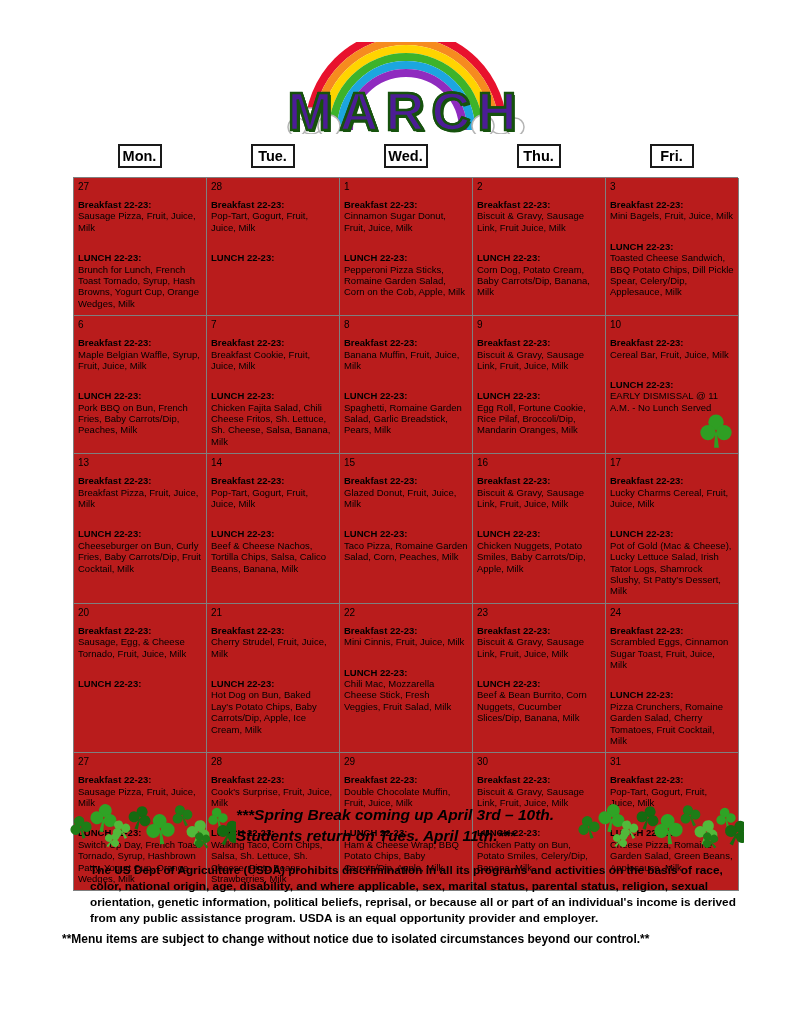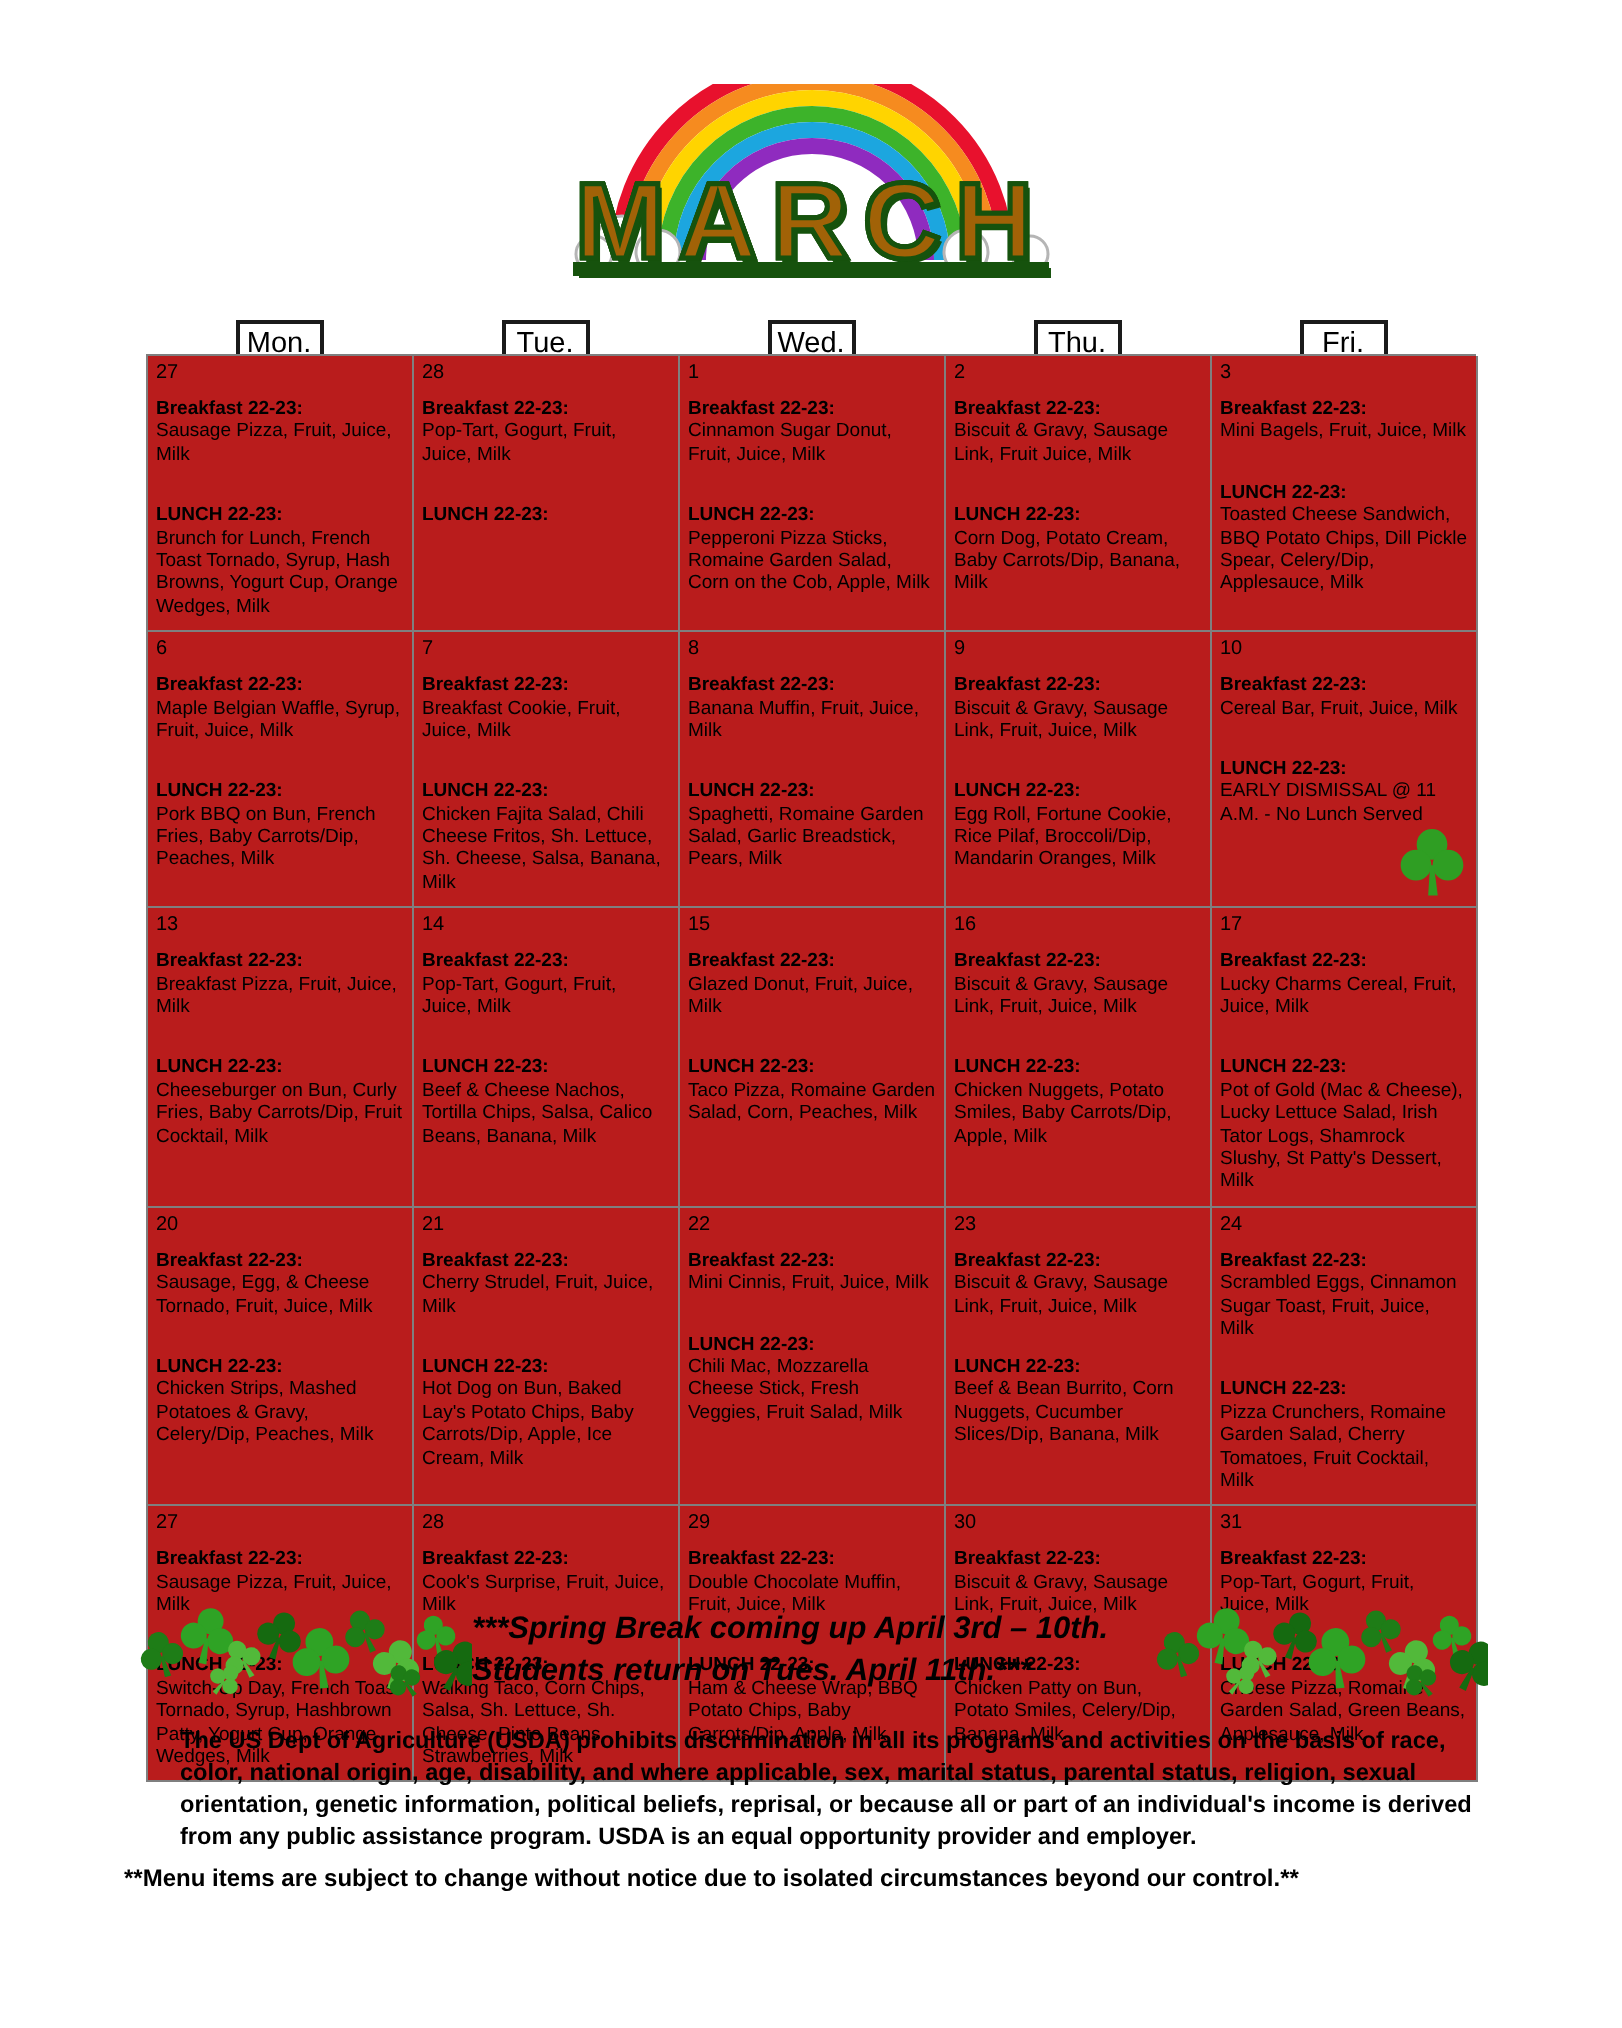--- a/index.html
+++ b/index.html
@@ -4,28 +4,28 @@
 <style>
   *{box-sizing:border-box}
   html,body{margin:0;padding:0}
   body{width:811px;height:1014px;background:#ffffff;font-family:"Liberation Sans",sans-serif;color:#000}
   .page{position:relative;width:811px;height:1014px;overflow:hidden;background:#fff}
 
   
   .header{position:absolute;top:36px;left:0;width:100%;height:108px}
   .rainbow{position:absolute;left:50%;top:6px;transform:translateX(-50%)}
   .march{position:absolute;left:50%;top:44px;transform:translateX(-50%);
-         font-size:54px;font-weight:bold;letter-spacing:7px;color:#a16207;
+         font-size:54px;font-weight:bold;letter-spacing:7px;color:#4c1d95;
          -webkit-text-stroke:2.5px #16520d;
-         text-shadow:2px 2px 0 #16520d,-1px -1px 0 #16520d,1px -1px 0 #16520d,-1px 1px 0 #16520d;text-decoration:underline;}
+         text-shadow:2px 2px 0 #16520d,-1px -1px 0 #16520d,1px -1px 0 #16520d,-1px 1px 0 #16520d;}
 
   
   .dayrow{position:absolute;top:143px;left:73px;width:665px;display:grid;grid-template-columns:repeat(5,133px)}
-  .daybox{width:44px;height:24px;margin:17px auto;border:2px solid #1a1a1a;background:#fff;
-          display:flex;align-items:center;justify-content:center;font-weight:normal;font-size:14.5px}
+  .daybox{width:44px;height:24px;margin:1px auto;border:2px solid #1a1a1a;background:#fff;
+          display:flex;align-items:center;justify-content:center;font-weight:bold;font-size:14.5px}
 
   
   .grid{position:absolute;top:177px;left:73px;width:665px;display:grid;
         grid-template-columns:repeat(5,133px);grid-auto-rows:minmax(118px,auto);
         border-top:1px solid #7f7f7f;border-left:1px solid #7f7f7f}
   .cell{position:relative;border-right:1px solid #7f7f7f;border-bottom:1px solid #7f7f7f;
         padding:3px 4px 6px 4px;font-size:9.5px;line-height:1.2;background:#b91c1c}
   .dnum{font-size:10px;margin-bottom:6px}
   .blab,.llab{font-weight:bold}
   .llab{margin-top:19px}
@@ -198,21 +198,20 @@
       <div class="bitems">Lucky Charms Cereal, Fruit, Juice, Milk</div>
       <div class="llab">LUNCH 22-23:</div>
       <div class="litems">Pot of Gold (Mac &amp; Cheese), Lucky Lettuce Salad, Irish Tator Logs, Shamrock Slushy, St Patty's Dessert, Milk</div>
     </div>
 
     <div class="cell">
       <div class="dnum">20</div>
       <div class="blab">Breakfast 22-23:</div>
       <div class="bitems">Sausage, Egg, &amp; Cheese Tornado, Fruit, Juice, Milk</div>
       <div class="llab">LUNCH 22-23:</div>
-      <div class="litems">Chicken Strips, Mashed Potatoes &amp; Gravy, Celery/Dip, Peaches, Milk</div>
     </div>
     <div class="cell">
       <div class="dnum">21</div>
       <div class="blab">Breakfast 22-23:</div>
       <div class="bitems">Cherry Strudel, Fruit, Juice, Milk</div>
       <div class="llab">LUNCH 22-23:</div>
       <div class="litems">Hot Dog on Bun, Baked Lay's Potato Chips, Baby Carrots/Dip, Apple, Ice Cream, Milk</div>
     </div>
     <div class="cell">
       <div class="dnum">22</div>

